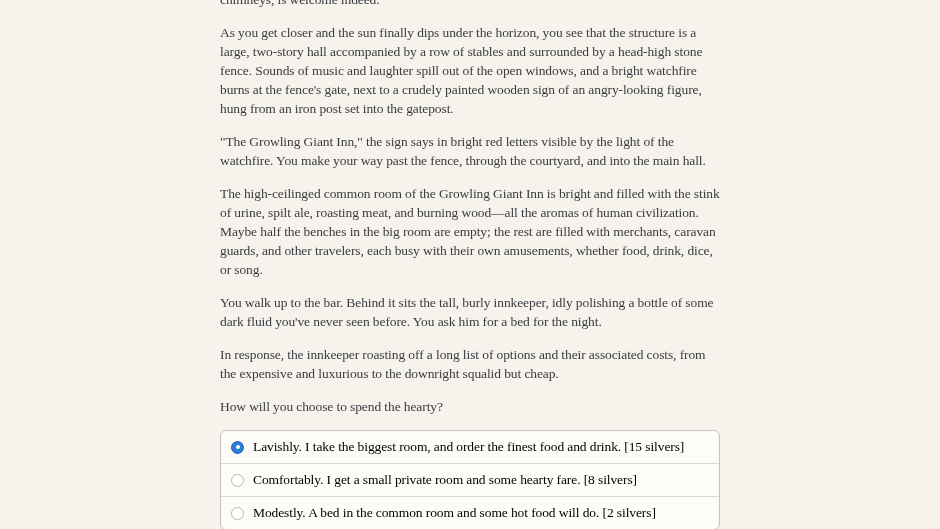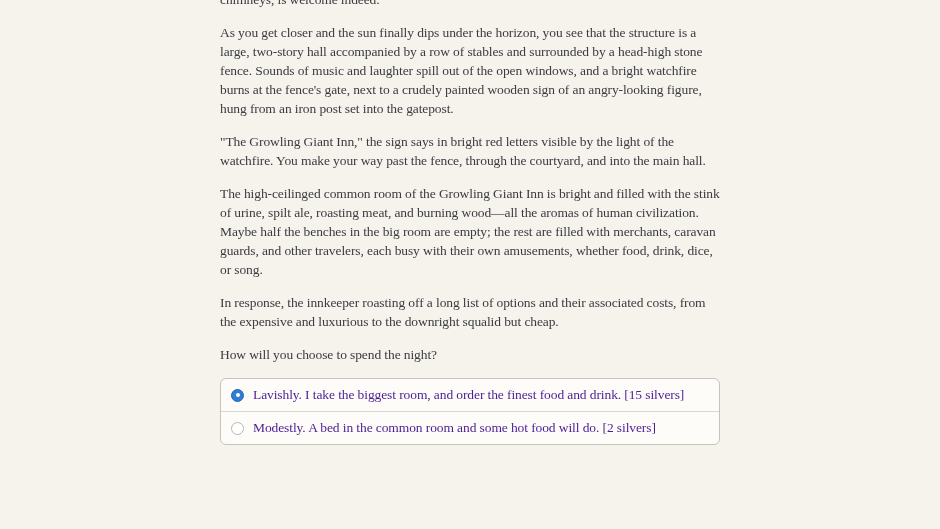--- a/index.html
+++ b/index.html
@@ -72,41 +72,46 @@
     top: 50%;
     width: 4px;
     height: 4px;
     margin: -2px 0 0 -2px;
     border-radius: 50%;
     background: #ffffff;
   }
   .choice-label {
     font-size: 13.5px;
     line-height: 18px;
-    color: #4c1d95;
+    color: #000000;
     letter-spacing: -0.1px;
   }
 </style>
 </head>
 <body>
 
 <div class="app">
   <div class="content">
     <div id="story">
         <p>chimneys, is welcome indeed.</p>
         <p>As you get closer and the sun finally dips under the horizon, you see that the structure is a large, two-story hall accompanied by a row of stables and surrounded by a head-high stone fence. Sounds of music and laughter spill out of the open windows, and a bright watchfire burns at the fence's gate, next to a crudely painted wooden sign of an angry-looking figure, hung from an iron post set into the gatepost.</p>
         <p>"The Growling Giant Inn," the sign says in bright red letters visible by the light of the watchfire. You make your way past the fence, through the courtyard, and into the main hall.</p>
         <p>The high-ceilinged common room of the Growling Giant Inn is bright and filled with the stink of urine, spilt ale, roasting meat, and burning wood—all the aromas of human civilization. Maybe half the benches in the big room are empty; the rest are filled with merchants, caravan guards, and other travelers, each busy with their own amusements, whether food, drink, dice, or song.</p>
+        <p>You walk up to the bar. Behind it sits the tall, burly innkeeper, idly polishing a bottle of some dark fluid you've never seen before. You ask him for a bed for the night.</p>
         <p>In response, the innkeeper roasting off a long list of options and their associated costs, from the expensive and luxurious to the downright squalid but cheap.</p>
-        <p>How will you choose to spend the night?</p>
+        <p>How will you choose to spend the hearty?</p>
       </div>
     <div id="choices" class="choice-box">
         <div class="choice-row">
           <span class="radio selected"></span>
           <span class="choice-label">Lavishly. I take the biggest room, and order the finest food and drink. [15 silvers]</span>
+        </div>
+        <div class="choice-row">
+          <span class="radio"></span>
+          <span class="choice-label">Comfortably. I get a small private room and some hearty fare. [8 silvers]</span>
         </div>
         <div class="choice-row">
           <span class="radio"></span>
           <span class="choice-label">Modestly. A bed in the common room and some hot food will do. [2 silvers]</span>
         </div>
       </div>
   </div>
 </div>
 
 </body></html>

